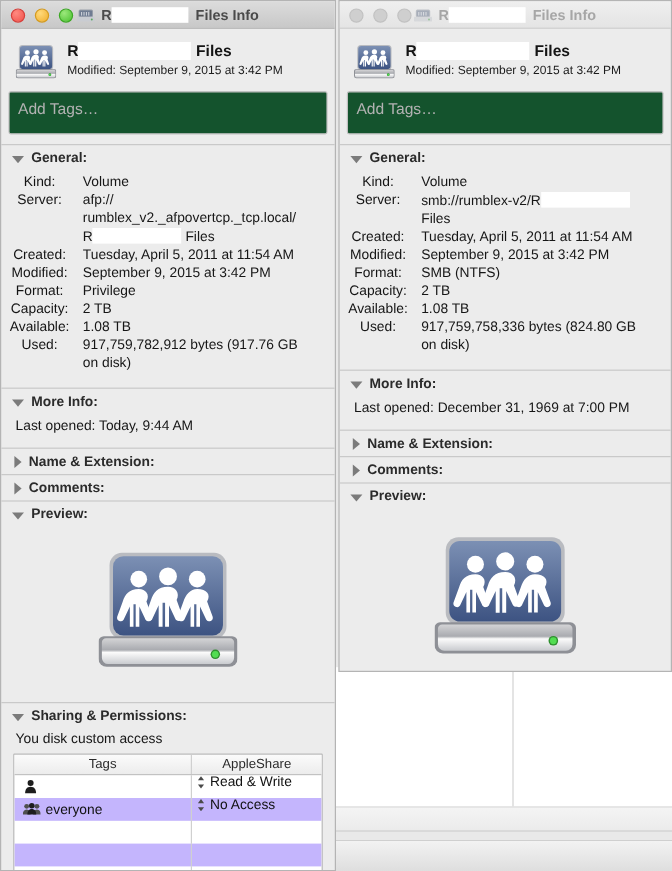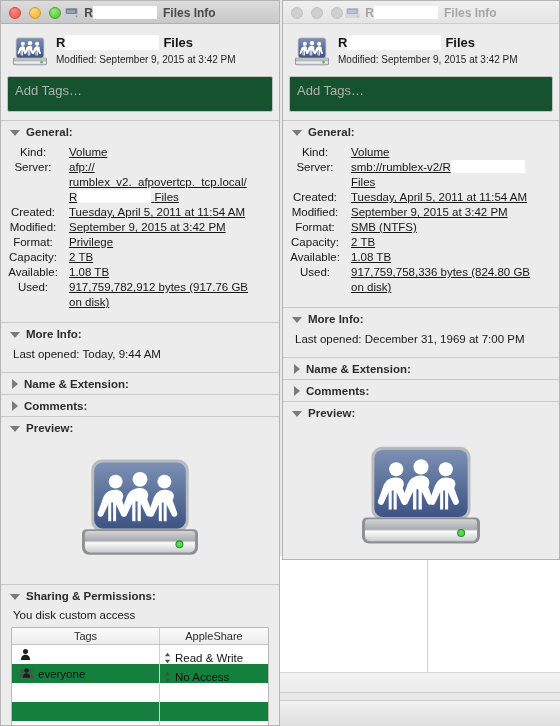--- a/index.html
+++ b/index.html
@@ -100,21 +100,21 @@
     font-size: 11.5px; font-weight: bold; color: #2b2b2b;
   }
   .tri { width: 0; height: 0; flex: none; }
   .tri-down { border-left:5px solid transparent; border-right:5px solid transparent; border-top:6px solid #7b7b7b; margin-top:1px;}
   .tri-right{ border-top:5px solid transparent; border-bottom:5px solid transparent; border-left:6px solid #7b7b7b; margin-left:2px;}
 
   
   .kv { padding: 3px 8px 6px 0; }
   .kv-row { display:flex; font-size: 11.5px; color:#161616; line-height: 15px; }
   .kv-k { width: 68px; min-width:68px; text-align: center; padding-right: 4px; color:#141414; }
-  .kv-v { flex: 1; word-break: break-word; text-decoration: underline; }
+  .kv-v { flex: 1; word-break: break-word; }
   .kv-v .redact-in { display:inline-block; width:74px; height:13px; background:#fff; vertical-align:-2px; }
 
   .plainline { font-size: 11.5px; color:#161616; padding: 4px 8px 6px 12px; }
 
   
   .preview { display:flex; align-items:center; justify-content:center; padding: 10px 0 14px 0; }
   .preview.lg { padding: 12px 0 16px 0; }
 
   
   .perm-note { font-size: 11.5px; color:#161616; padding: 3px 8px 6px 12px; }
@@ -122,23 +122,23 @@
     margin: 0 10px; border: 1px solid #b9b9b9; background:#fff; border-radius:1px;
     overflow:hidden;
   }
   .perm-head { display:flex; height: 17px; background: linear-gradient(#fbfbfb,#ececec); border-bottom:1px solid #c2c2c2; }
   .perm-head div {
     font-size: 11px; color:#2b2b2b; display:flex; align-items:center; justify-content:center;
   }
   .ph-name { width: 148px; border-right: 1px solid #d0d0d0; }
   .ph-priv { flex:1; }
   .perm-row { display:flex; height: 19px; }
-  .perm-row.alt { background: #15803d; }
+  .perm-row.alt { background: #c4b5fd; }
   .pr-name { width: 148px; border-right: 1px solid #d0d0d0; display:flex; align-items:center; gap:4px; padding-left:7px; font-size:11.5px; color:#111; }
-  .pr-priv { flex:1; display:flex; align-items:flex-end; gap:4px; padding-left:4px; font-size:11.5px; color:#111; }
+  .pr-priv { flex:1; display:flex; align-items:flex-start; gap:4px; padding-left:4px; font-size:11.5px; color:#111; }
   .stepper { font-size: 9px; color:#444; line-height: 8px; display:flex; flex-direction:column; }
 </style>
 </head>
 <body>
 
 <svg width="0" height="0" style="position:absolute" aria-hidden="true">
   <defs>
     <linearGradient id="gTop" x1="0" y1="0" x2="0" y2="1">
       <stop offset="0%" stop-color="#7c90b4"></stop>
         <stop offset="100%" stop-color="#3d5382"></stop>

